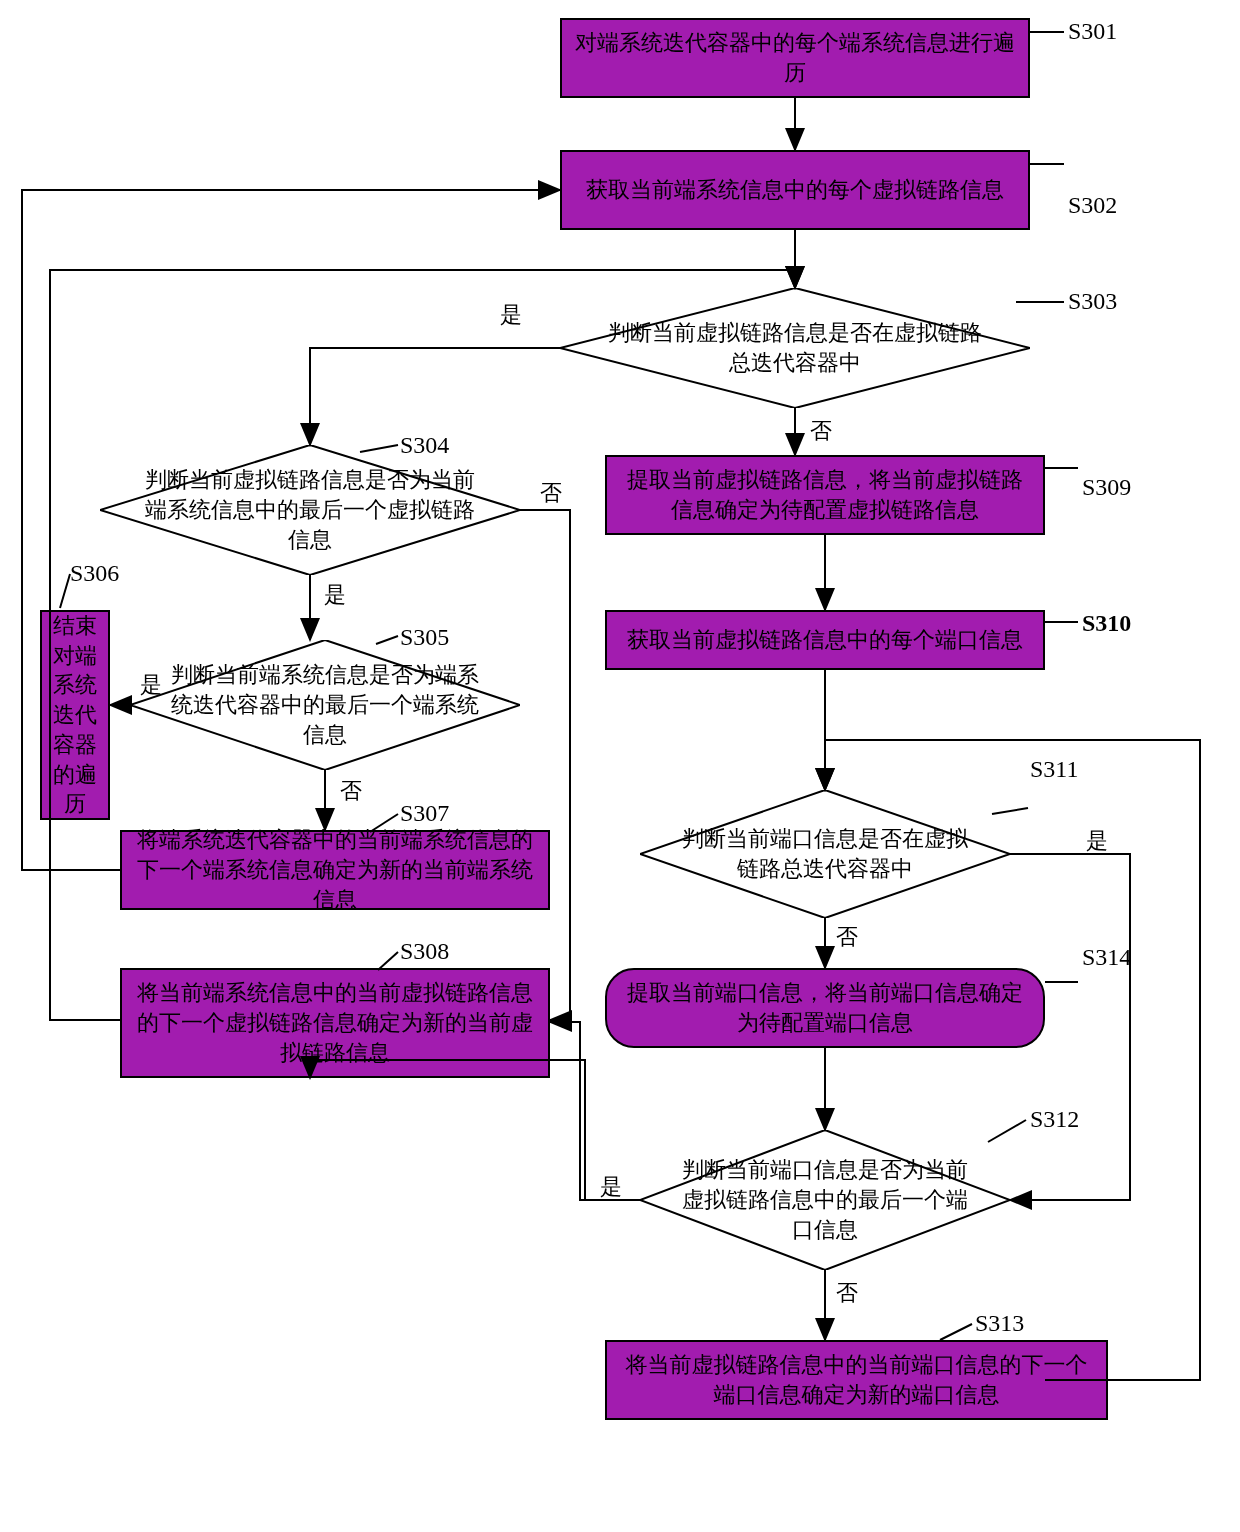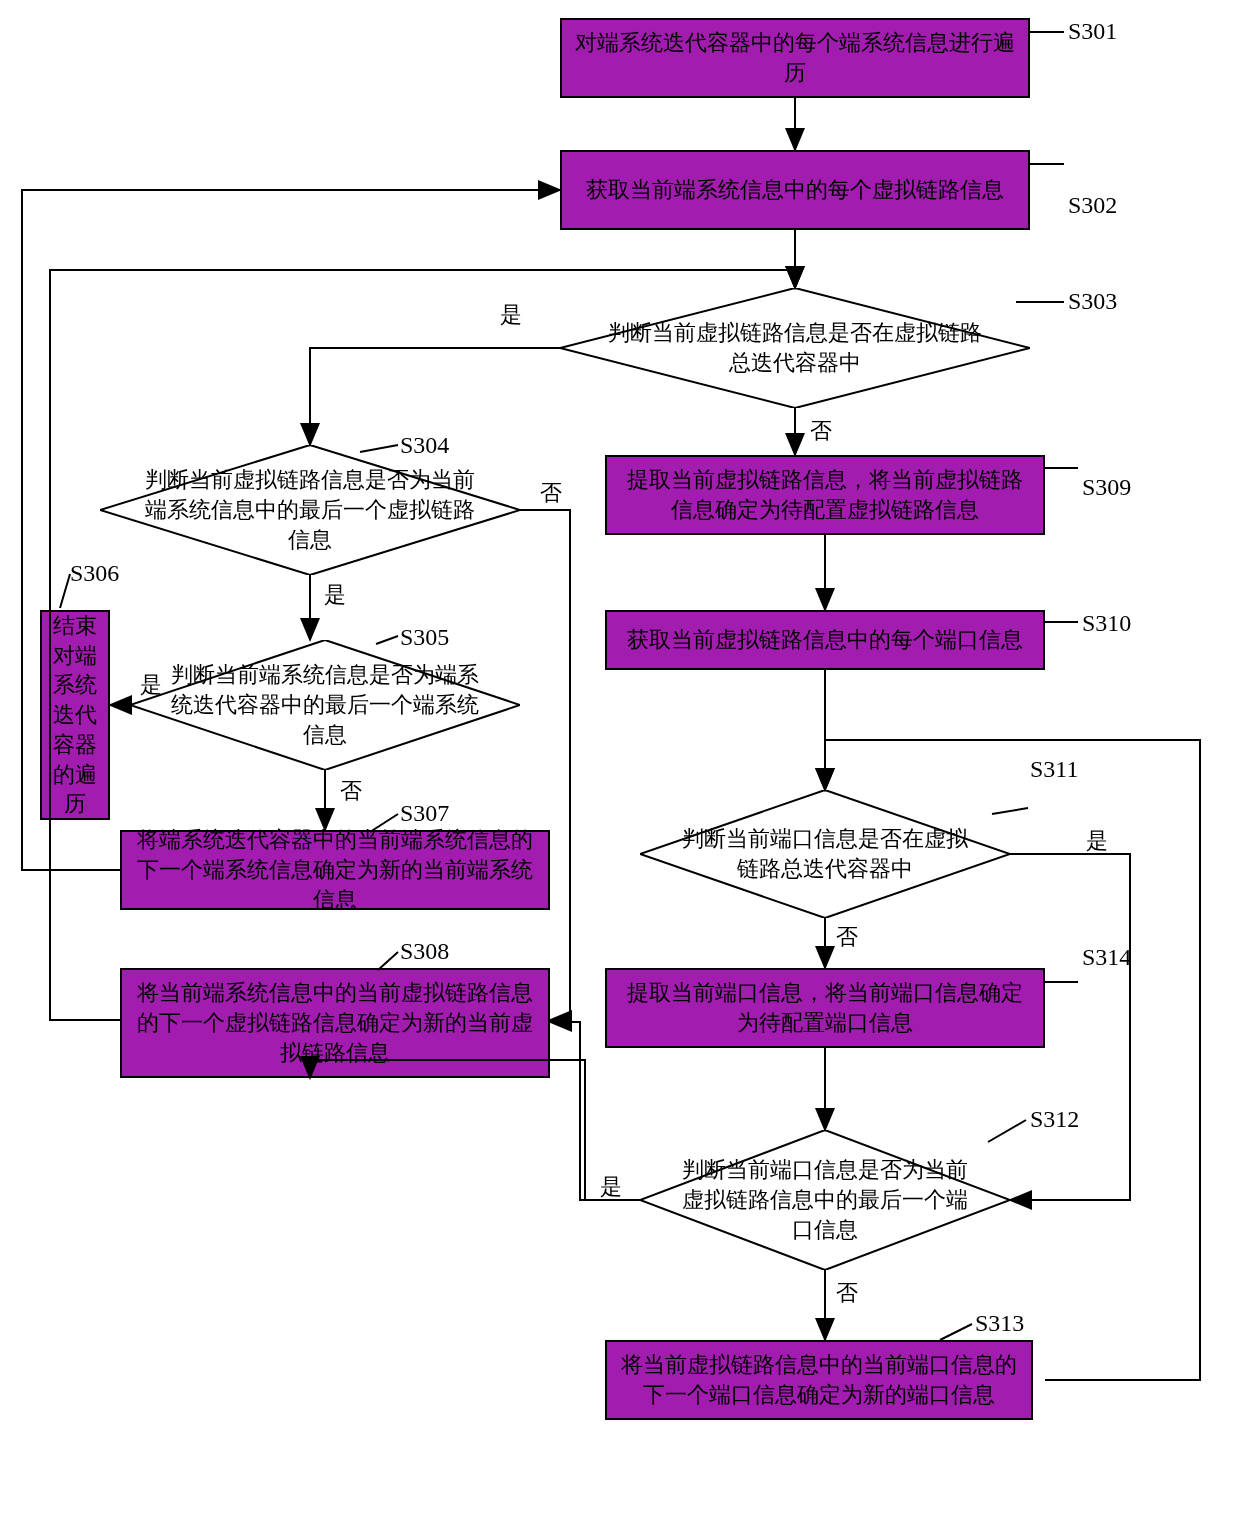--- a/index.html
+++ b/index.html
@@ -77,52 +77,52 @@
 <div class="step-lbl" style="left:400px; top:938px;"><span>S308</span></div>
 
 <div class="node" style="left:605px; top:455px; width:440px; height:80px;">
   <span>提取当前虚拟链路信息，将当前虚拟链路信息确定为待配置虚拟链路信息</span>
 </div>
 <div class="step-lbl" style="left:1082px; top:474px;"><span>S309</span></div>
 
 <div class="node" style="left:605px; top:610px; width:440px; height:60px;">
   <span>获取当前虚拟链路信息中的每个端口信息</span>
 </div>
-<div class="step-lbl" style="left:1082px; top:610px;"><span>S310</span></div>
+<div class="step-lbl" style="left:1082px; top:610px;font-weight:bold;"><span>S310</span></div>
 
 <div class="diamond" style="left:640px; top:790px; width:370px; height:128px;">
   <svg width="370" height="128">
       <polygon points="185,0 370,64 185,128 0,64" fill="#fff" stroke="#000" stroke-width="2"></polygon>
     </svg>
   <div class="dtext">
       <span>判断当前端口信息是否在虚拟链路总迭代容器中</span>
     </div>
 </div>
 <div class="step-lbl" style="left:1030px; top:756px;"><span>S311</span></div>
 <div class="edge-lbl" style="left:1086px; top:826px;"><span>是</span></div>
 <div class="edge-lbl" style="left:836px; top:922px;"><span>否</span></div>
 
-<div class="node" style="left:605px; top:968px; width:440px; height:80px;">
+<div class="node" style="left:605px; top:968px; width:440px; height:80px;border-radius:29px;">
   <span>提取当前端口信息，将当前端口信息确定为待配置端口信息</span>
 </div>
 <div class="step-lbl" style="left:1082px; top:944px;"><span>S314</span></div>
 
 <div class="diamond" style="left:640px; top:1130px; width:370px; height:140px;">
   <svg width="370" height="140">
       <polygon points="185,0 370,70 185,140 0,70" fill="#fff" stroke="#000" stroke-width="2"></polygon>
     </svg>
   <div class="dtext">
       <span>判断当前端口信息是否为当前虚拟链路信息中的最后一个端口信息</span>
     </div>
 </div>
 <div class="step-lbl" style="left:1030px; top:1106px;"><span>S312</span></div>
 <div class="edge-lbl" style="left:600px; top:1172px;"><span>是</span></div>
 <div class="edge-lbl" style="left:836px; top:1278px;"><span>否</span></div>
 
-<div class="node" style="left:605px; top:1340px; width:428px; height:80px;">
+<div class="node" style="left:605px; top:1340px; width:503px; height:80px;">
   <span>将当前虚拟链路信息中的当前端口信息的下一个端口信息确定为新的端口信息</span>
 </div>
 <div class="step-lbl" style="left:975px; top:1310px;"><span>S313</span></div>
 
 <svg class="wires">
   <defs>
     <marker id="ah" markerWidth="12" markerHeight="10" refX="11" refY="5" orient="auto">
       <polygon points="0,0 12,5 0,10" fill="#000"></polygon>
     </marker>
   </defs>

